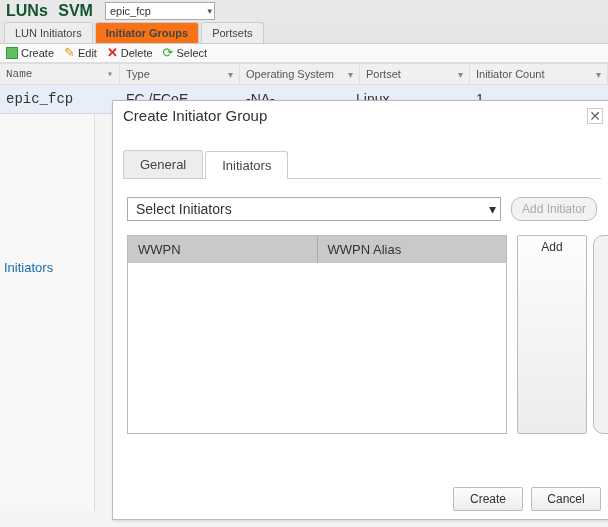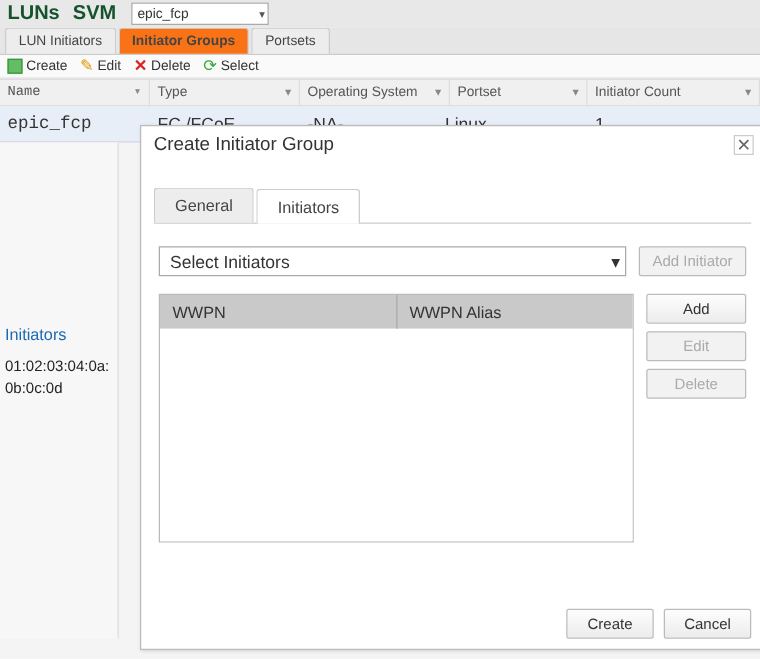--- a/index.html
+++ b/index.html
@@ -158,42 +158,42 @@
     border: 1px solid #bbb;
     background: linear-gradient(#fdfdfd,#ececec);
     padding: 4px 10px;
     font-size: 12px;
     color: #333;
     border-radius: 2px;
     min-width: 70px;
     text-align: center;
     cursor: pointer;
   }
-  .btn.disabled { color: #aaa; background: #f2f2f2; cursor: default; }
+  .btn.disabled { color: #aaa; background: #f2f2f2; cursor: default; border-radius: 10px; }
   .body-row { display: flex; gap: 10px; }
   .wwpn-table {
     flex: 1;
     border: 1px solid #bbb;
   }
   .wwpn-table .th {
     display: flex;
     background: #c9c9c9;
   }
   .wwpn-table .th .tcol {
     flex: 1;
     padding: 6px 10px;
     font-size: 13px;
     border-right: 1px solid #aaa;
   }
   .wwpn-table .th .tcol:last-child { border-right: none; }
   .wwpn-table .tbody {
     height: 170px;
     background: #fff;
   }
-  .btn-col { display: flex; flex-direction: column; gap: 6px; width: 80px; }
+  .btn-col { display: flex; flex-direction: row; gap: 6px; width: 80px; }
   .dlg-footer {
     position: absolute;
     bottom: 8px;
     right: 10px;
     display: flex;
     gap: 8px;
   }
 </style>
 </head>
 <body>
@@ -261,21 +261,20 @@
   <div class="cell col-name">epic_fcp</div>
   <div class="cell col-type">FC /FCoE</div>
   <div class="cell col-ps">-NA-</div>
   <div class="cell col-os">Linux</div>
   <div class="cell col-ic">1</div>
 </div>
 
 <div class="main-area">
   <div class="side-panel">
     <div class="hdr">Initiators</div>
-    <div class="val">01:02:03:04:0a:0b:0c:0d</div>
   </div>
 </div>
 
 <div class="dialog">
   <div class="dlg-title">
     <span>Create Initiator Group</span>
     <span class="close">✕</span>
   </div>
   <div class="tabs2">
     <div class="tab2">General</div>

